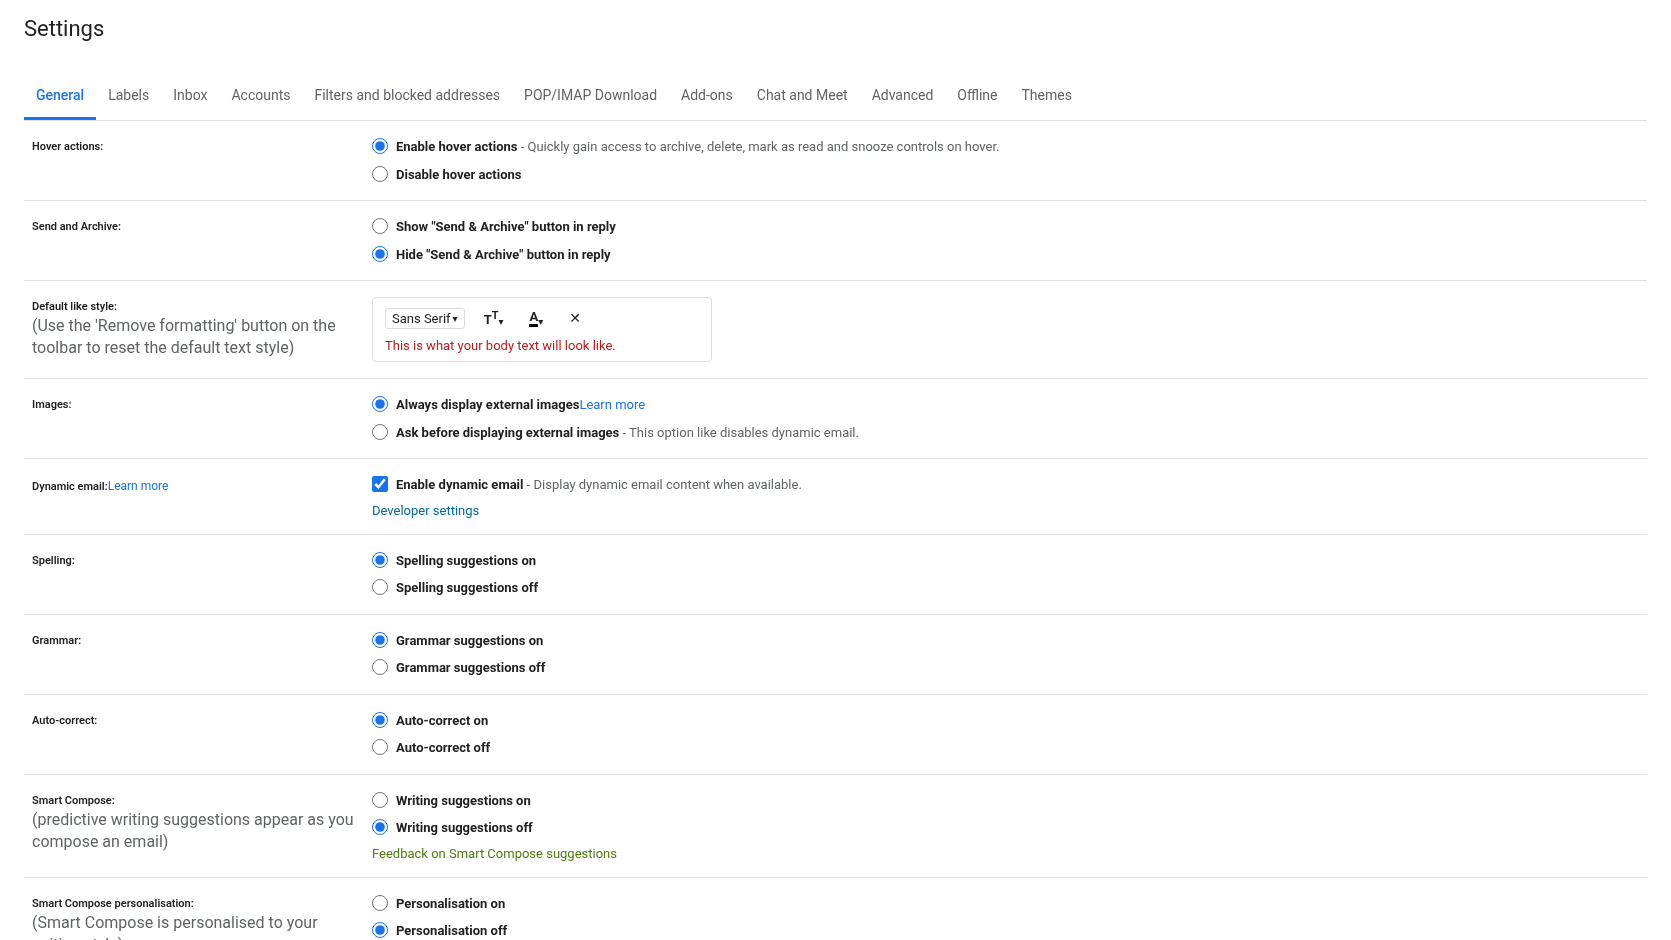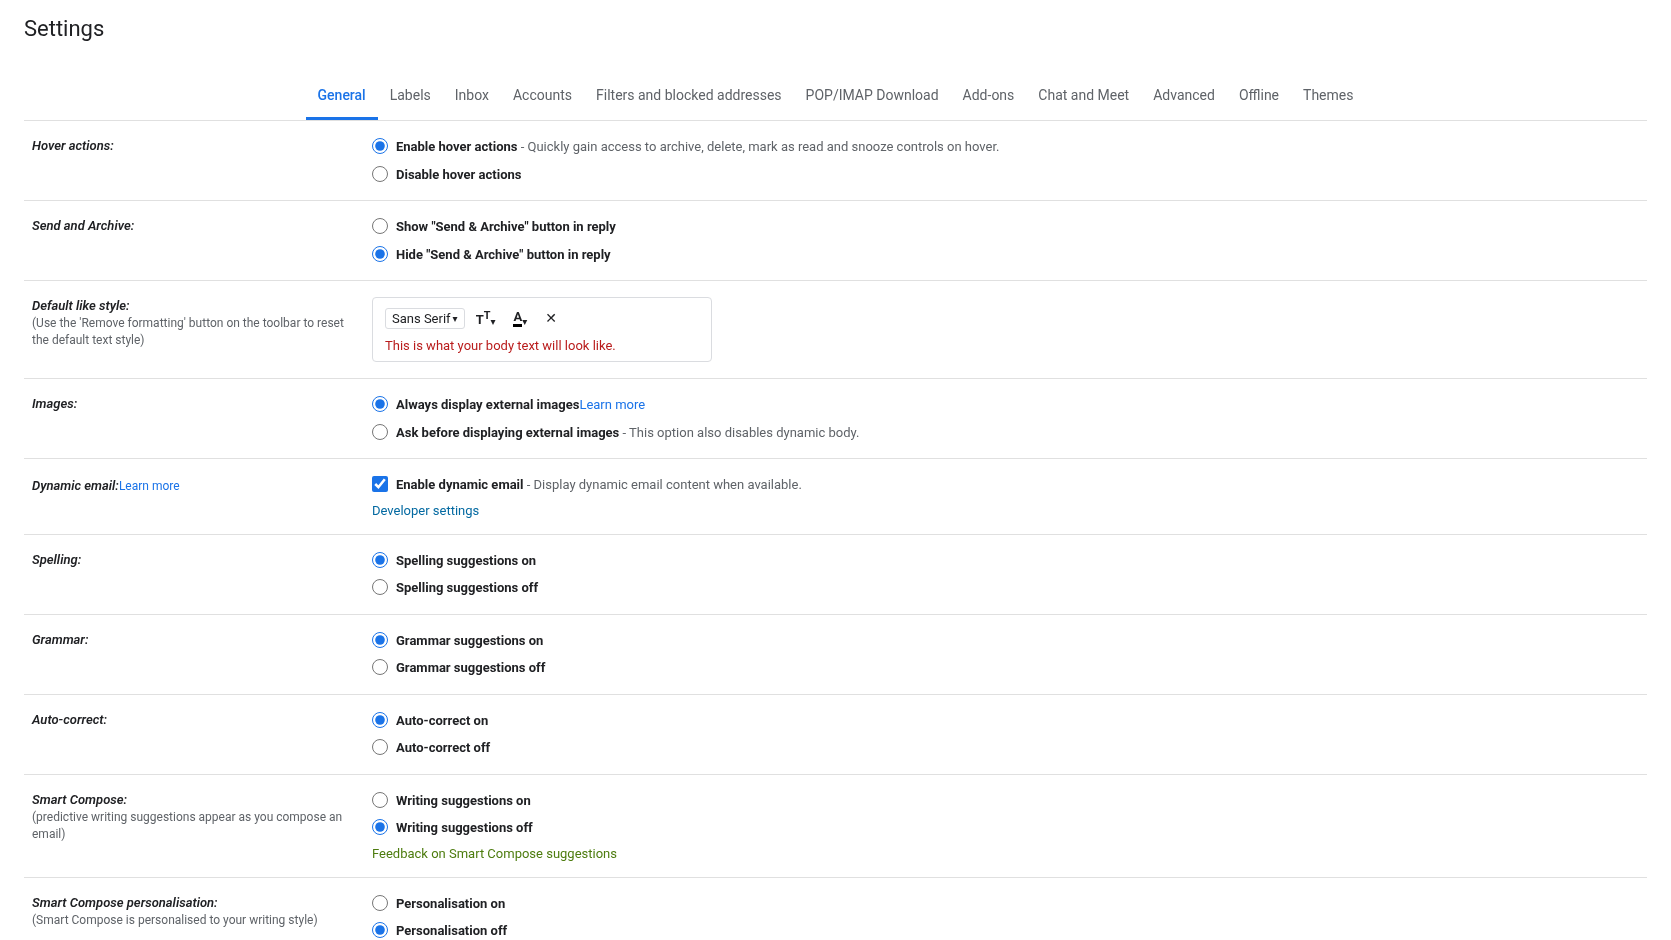--- a/index.html
+++ b/index.html
@@ -1,37 +1,37 @@
 <!DOCTYPE html>
 <html><head>
   <meta charset="utf-8">
   <style>
     * { box-sizing: border-box; margin: 0; padding: 0; }
     body { font-family: 'Google Sans', Roboto, Arial, sans-serif; font-size: 14px; color: #202124; background: #fff; }
     .page { padding: 16px 24px; }
     h1 { font-size: 22px; font-weight: 400; color: #202124; margin-bottom: 32px; }
-    .tabs { display: flex; border-bottom: 1px solid #e0e0e0; margin-bottom: 0; justify-content: center; }
+    .tabs { display: flex; border-bottom: 1px solid #e0e0e0; margin-bottom: 0; }
     .tab { padding: 14px 12px; font-size: 14px; color: #5f6368; cursor: pointer; border-bottom: 3px solid transparent; white-space: nowrap; }
     .tab.active { color: #1a73e8; border-bottom: 3px solid #1a73e8; font-weight: 500; }
     .settings-table { width: 100%; border-collapse: collapse; margin-top: 0; }
     .settings-table tr { border-bottom: 1px solid #e0e0e0; }
     .settings-table td { padding: 16px 8px; vertical-align: top; }
     .label-cell { width: 340px; min-width: 280px; padding-right: 24px; }
-    .label-title { font-weight: 600; font-size: 13px; color: #202124; font-style: italic; }
-    .label-sub { font-size: 12px; color: #5f6368; margin-top: 2px; line-height: 1.4; }
+    .label-title { font-weight: 600; font-size: 11px; color: #202124; }
+    .label-sub { font-size: 16px; color: #5f6368; margin-top: 2px; line-height: 1.4; }
     .learn-more { color: #1a73e8; font-size: 12px; text-decoration: none; cursor: pointer; display: inline-block; margin-top: 4px; }
     .options-cell { padding-left: 4px; }
     .radio-row, .checkbox-row { display: flex; align-items: flex-start; margin-bottom: 8px; gap: 8px; }
     .radio-row:last-child, .checkbox-row:last-child { margin-bottom: 0; }
     input[type="radio"], input[type="checkbox"] { margin-top: 1px; accent-color: #1a73e8; width: 16px; height: 16px; flex-shrink: 0; cursor: pointer; }
     .option-label { font-size: 13px; color: #202124; line-height: 1.5; }
     .option-label .option-desc { color: #5f6368; font-size: 13px; text-align: center; }
     .option-label .link { color: #1a73e8; cursor: pointer; text-decoration: none; }
     .text-style-box { border: 1px solid #dadce0; border-radius: 4px; padding: 8px 12px; display: inline-block; background: #fff; min-width: 340px; }
-    .text-style-toolbar { display: flex; align-items: center; gap: 4px; margin-bottom: 8px; }
+    .text-style-toolbar { display: flex; align-items: center; gap: 12px; margin-bottom: 8px; }
     .toolbar-select { border: 1px solid #dadce0; border-radius: 3px; padding: 2px 6px; font-size: 13px; color: #202124; background: #fff; cursor: pointer; display: flex; align-items: center; gap: 2px; }
     .toolbar-btn { border: 1px solid transparent; border-radius: 3px; padding: 2px 6px; font-size: 13px; color: #202124; background: #fff; cursor: pointer; display: flex; align-items: flex-end; }
     .text-preview { font-size: 13px; color: #b91c1c; }
     .developer-settings { color: #0369a1; font-size: 13px; text-decoration: none; cursor: pointer; display: block; margin-top: 4px; }
     .feedback-link { color: #4d7c0f; font-size: 13px; text-decoration: none; cursor: pointer; display: block; }
   </style>
 </head>
 <body>
 
 <div class="page">
@@ -102,21 +102,21 @@
         </tr>
         <tr>
           <td class="label-cell"><span class="label-title">Images:</span></td>
           <td class="options-cell">
             <div class="radio-row">
               <input type="radio" name="images-images" checked="" style="">
               <span class="option-label"><strong>Always display external images</strong><a class="link" href="#">Learn more</a></span>
             </div>
             <div class="radio-row">
               <input type="radio" name="images-images" style="">
-              <span class="option-label"><strong>Ask before displaying external images</strong><span class="option-desc"> - This option also disables dynamic body.</span></span>
+              <span class="option-label"><strong>Ask before displaying external images</strong><span class="option-desc"> - This option like disables dynamic email.</span></span>
             </div>
           </td>
         </tr>
         <tr>
           <td class="label-cell"><span class="label-title">Dynamic email:</span><a class="learn-more" href="#">Learn more</a></td>
           <td class="options-cell">
             <div class="checkbox-row">
               <input type="checkbox" checked="" style="">
               <span class="option-label"><strong>Enable dynamic email</strong><span class="option-desc"> - Display dynamic email content when available.</span></span>
             </div>

